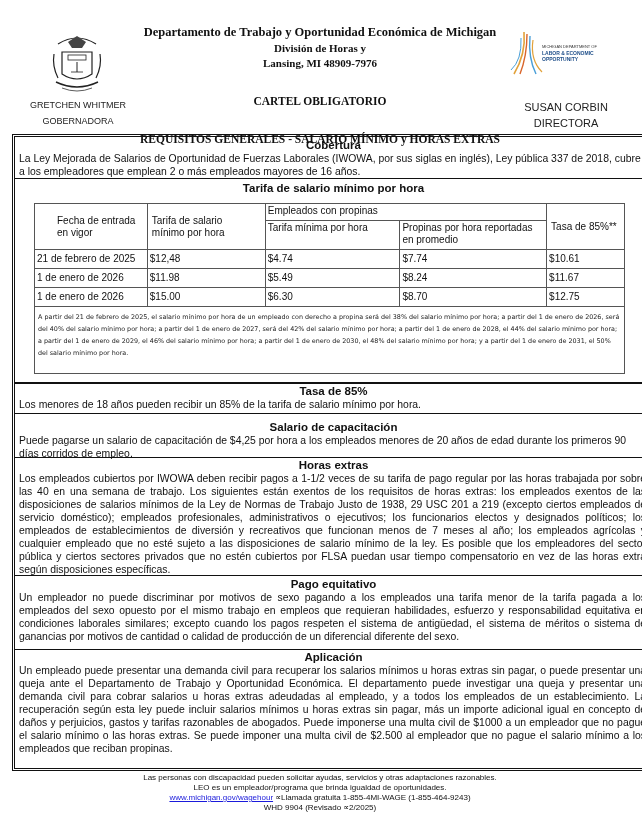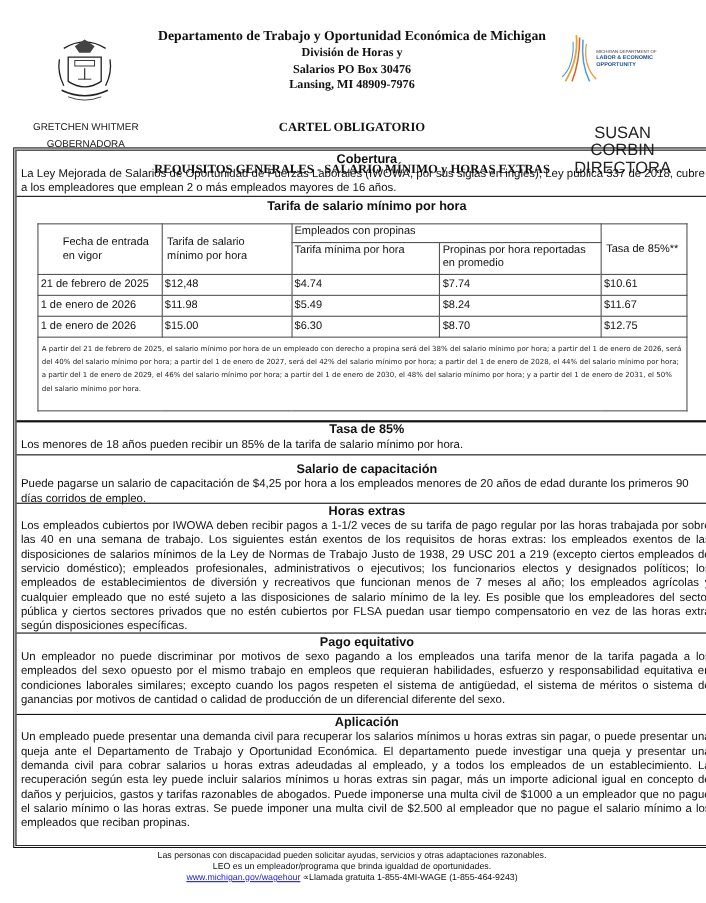--- a/index.html
+++ b/index.html
@@ -1,29 +1,29 @@
 <!DOCTYPE html>
 <html><head>
 <meta charset="utf-8">
 <style>
   html, body { margin:0; padding:0; background:#ffffff; }
   body { width:642px; height:821px; position:relative; overflow:hidden; font-family:"Liberation Sans", sans-serif; color:#111; }
   .abs { position:absolute; }
 
   
   .seal { left:44px; top:30px; width:66px; height:66px; }
-  .gov-name { left:14px; top:107px; width:128px; text-align:center; font-size:9px; color:#222; line-height:16px; }
+  .gov-name { left:14px; top:97px; width:128px; text-align:center; font-size:9px; color:#222; line-height:16px; }
   .center-head { left:140px; top:25px; width:360px; text-align:center; font-weight:bold;font-family:Liberation Serif, serif; }
   .center-head .dept { font-size:12.5px; line-height:14px; }
   .center-head .div { font-size:11px; line-height:14.5px; margin-top:2px; }
   .center-head .cartel { font-size:11.5px; line-height:14px;margin-top:24px; }
   .leo-logo { left:510px; top:30px; width:120px; height:46px; }
   .leo-text { left:542px; top:44px; font-size:5px; line-height:6px; font-weight:bold; color:#1f4f8a; }
   .leo-text .small { font-size:4px; font-weight:normal; color:#333; }
-  .dir-name { left:516px; top:113px; width:100px; text-align:center; font-size:15px; color:#222; line-height:16px; }
+  .dir-name { left:516px; top:99px; width:100px; text-align:center; font-size:11px; color:#222; line-height:16px; }
 
   
   .main-box { left:12px; top:134px; width:640px; height:637px; border-left:3px double #111; border-top:3px double #111; border-bottom:3px double #111; box-sizing:border-box; }
   .section { position:absolute; left:0; right:0; border-bottom:1px solid #111; }
   .sec-title { text-align:center; font-weight:bold; font-size:11.5px; line-height:14px; }
   .sec-body { font-size:10.4px; line-height:13px; padding:0 6px 0 4px; }
   .justify { text-align:justify; }
 
   
   .wage-table { position:absolute; left:19px; top:66px; width:591px; border-collapse:collapse; font-size:10px; }
@@ -53,21 +53,20 @@
 </div>
 <div class="abs gov-name">
   <div>GRETCHEN WHITMER</div>
   <div>GOBERNADORA</div>
 </div>
 
 <div class="abs center-head">
   <div class="dept">Departamento de Trabajo y Oportunidad Económica de Michigan</div>
   <div class="div">
     <div>División de Horas y</div>
-    <div>Salarios PO Box 30476</div>
     <div>Lansing, MI 48909-7976</div>
   </div>
   <div class="cartel">CARTEL OBLIGATORIO</div>
   <div class="cartel">REQUISITOS GENERALES - SALARIO MÍNIMO y HORAS EXTRAS</div>
 </div>
 
 <div class="abs leo-logo">
   <svg width="34" height="46" viewBox="0 0 34 46">
     <path d="M14 2 Q16 24 4 44" fill="none" stroke="#e2a23b" stroke-width="1.6"></path>
     <path d="M17 4 Q17 26 10 44" fill="none" stroke="#d9662b" stroke-width="1.4"></path>
@@ -170,13 +169,14 @@
     <div class="sec-body justify">Un empleado puede presentar una demanda civil para recuperar los salarios mínimos u horas extras sin pagar, o puede presentar una queja ante el Departamento de Trabajo y Oportunidad Económica. El departamento puede investigar una queja y presentar una demanda civil para cobrar salarios u horas extras adeudadas al empleado, y a todos los empleados de un establecimiento. La recuperación según esta ley puede incluir salarios mínimos u horas extras sin pagar, más un importe adicional igual en concepto de daños y perjuicios, gastos y tarifas razonables de abogados. Puede imponerse una multa civil de $1000 a un empleador que no pague el salario mínimo o las horas extras. Se puede imponer una multa civil de $2.500 al empleador que no pague el salario mínimo a los empleados que reciban propinas.</div>
   </div>
 </div>
 
 <div class="abs footer">
   <div>Las personas con discapacidad pueden solicitar ayudas, servicios y otras adaptaciones razonables.</div>
   <div>LEO es un empleador/programa que brinda igualdad de oportunidades.</div>
   <div>
     <a>www.michigan.gov/wagehour</a><span> ∝Llamada gratuita 1-855-4MI-WAGE (1-855-464-9243)</span>
   </div>
+  <div>WHD 9904 (Revisado ∝2/2025)</div>
 </div>
 
 </body></html>

